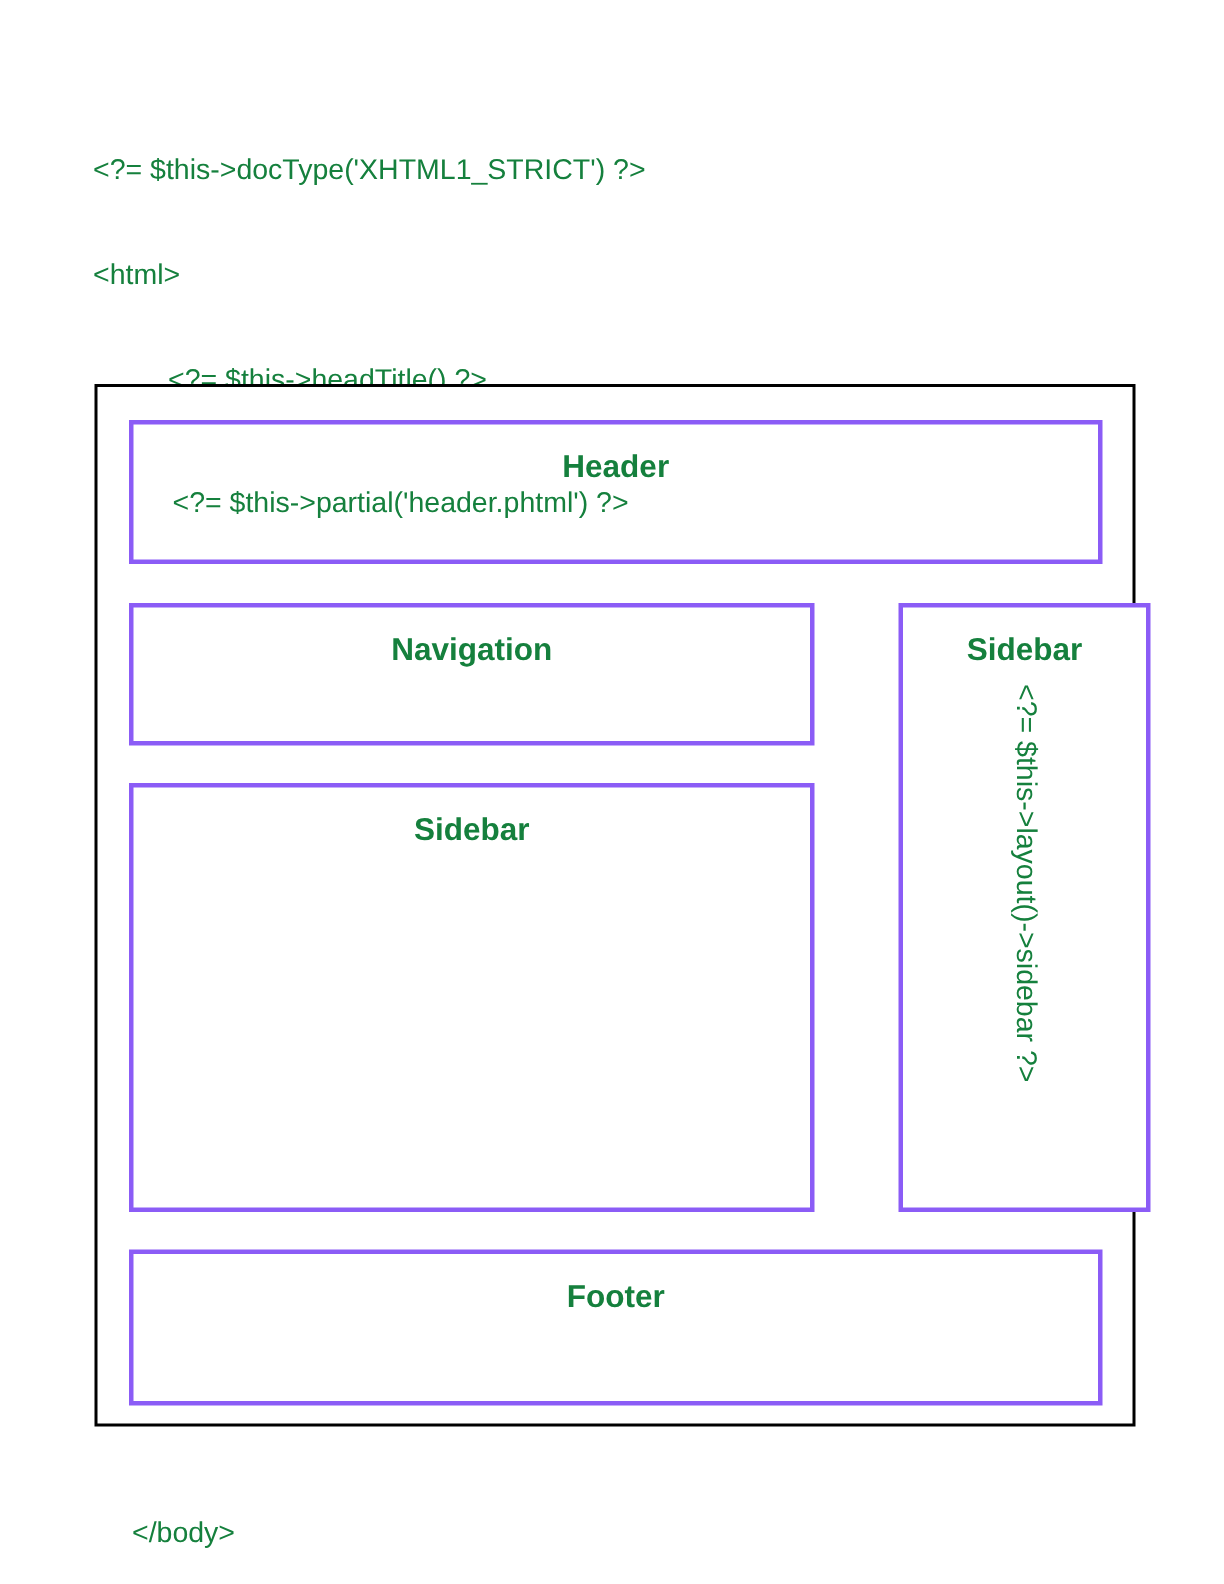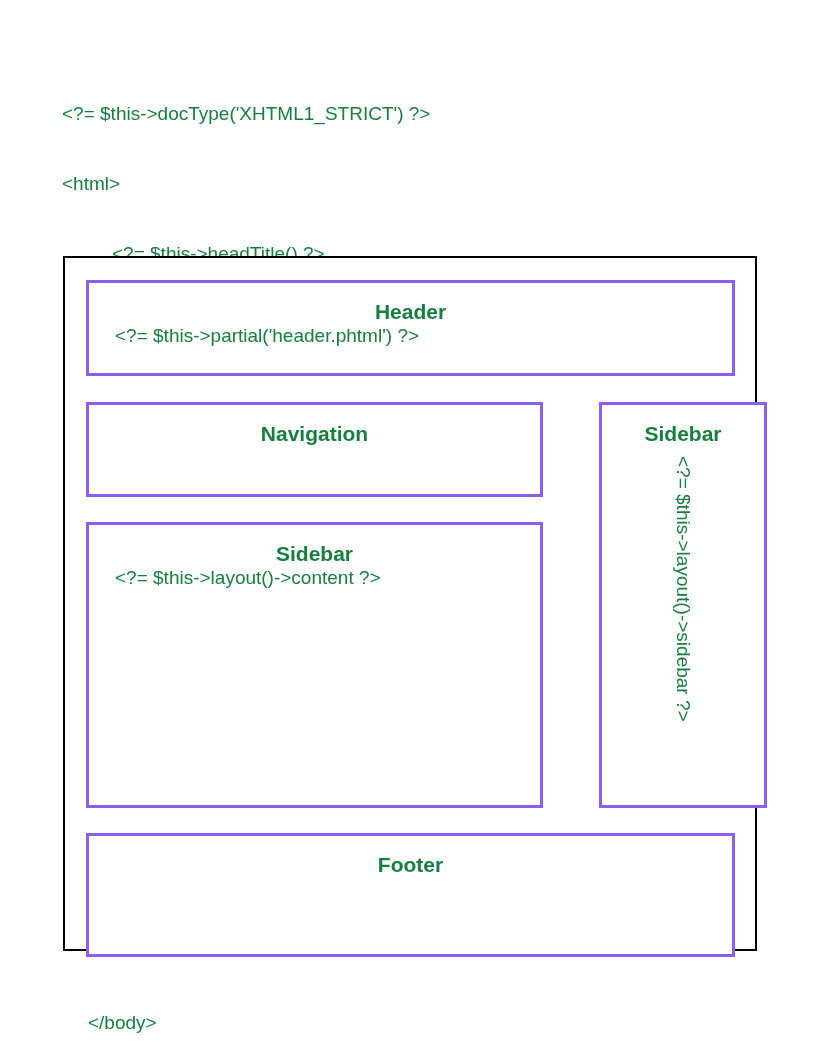--- a/index.html
+++ b/index.html
@@ -55,21 +55,21 @@
     line-height: 24px;
     white-space: pre;
   }
   #header-box  { left: 86px;  top: 280px; width: 649px; height: 96px; }
   #nav-box     { left: 86px;  top: 402px; width: 457px; height: 95px; }
   #content-box { left: 86px;  top: 522px; width: 457px; height: 286px; }
   #sidebar-box {
     left: 567px; top: 402px; width: 168px; height: 406px;
     display: flex; flex-direction: column; align-items: center; margin-left: 32px;
   }
-  #footer-box  { left: 86px;  top: 833px; width: 649px; height: 124px; }
+  #footer-box  { left: 86px;  top: 833px; width: 649px; height: 104px; }
 
   .boxcode.vert {
     margin: 10px 0 0 0;
     writing-mode: vertical-rl;
     font-size: 19px;
     line-height: 24px;
   }
 </style>
 </head>
 <body>
@@ -92,21 +92,20 @@
     <div class="boxtitle">Header</div>
     <div class="boxcode">&lt;?= $this-&gt;partial('header.phtml') ?&gt;</div>
   </div>
 
   <div class="box" id="nav-box">
     <div class="boxtitle">Navigation</div>
   </div>
 
   <div class="box" id="content-box">
     <div class="boxtitle">Sidebar</div>
-    <div class="boxcode">&lt;?= $this-&gt;layout()-&gt;content ?&gt;</div>
   </div>
 
   <div class="box" id="sidebar-box">
     <div class="boxtitle">Sidebar</div>
     <div class="boxcode vert">&lt;?= $this-&gt;layout()-&gt;sidebar ?&gt;</div>
   </div>
 
   <div class="box" id="footer-box">
     <div class="boxtitle">Footer</div>
   </div>

